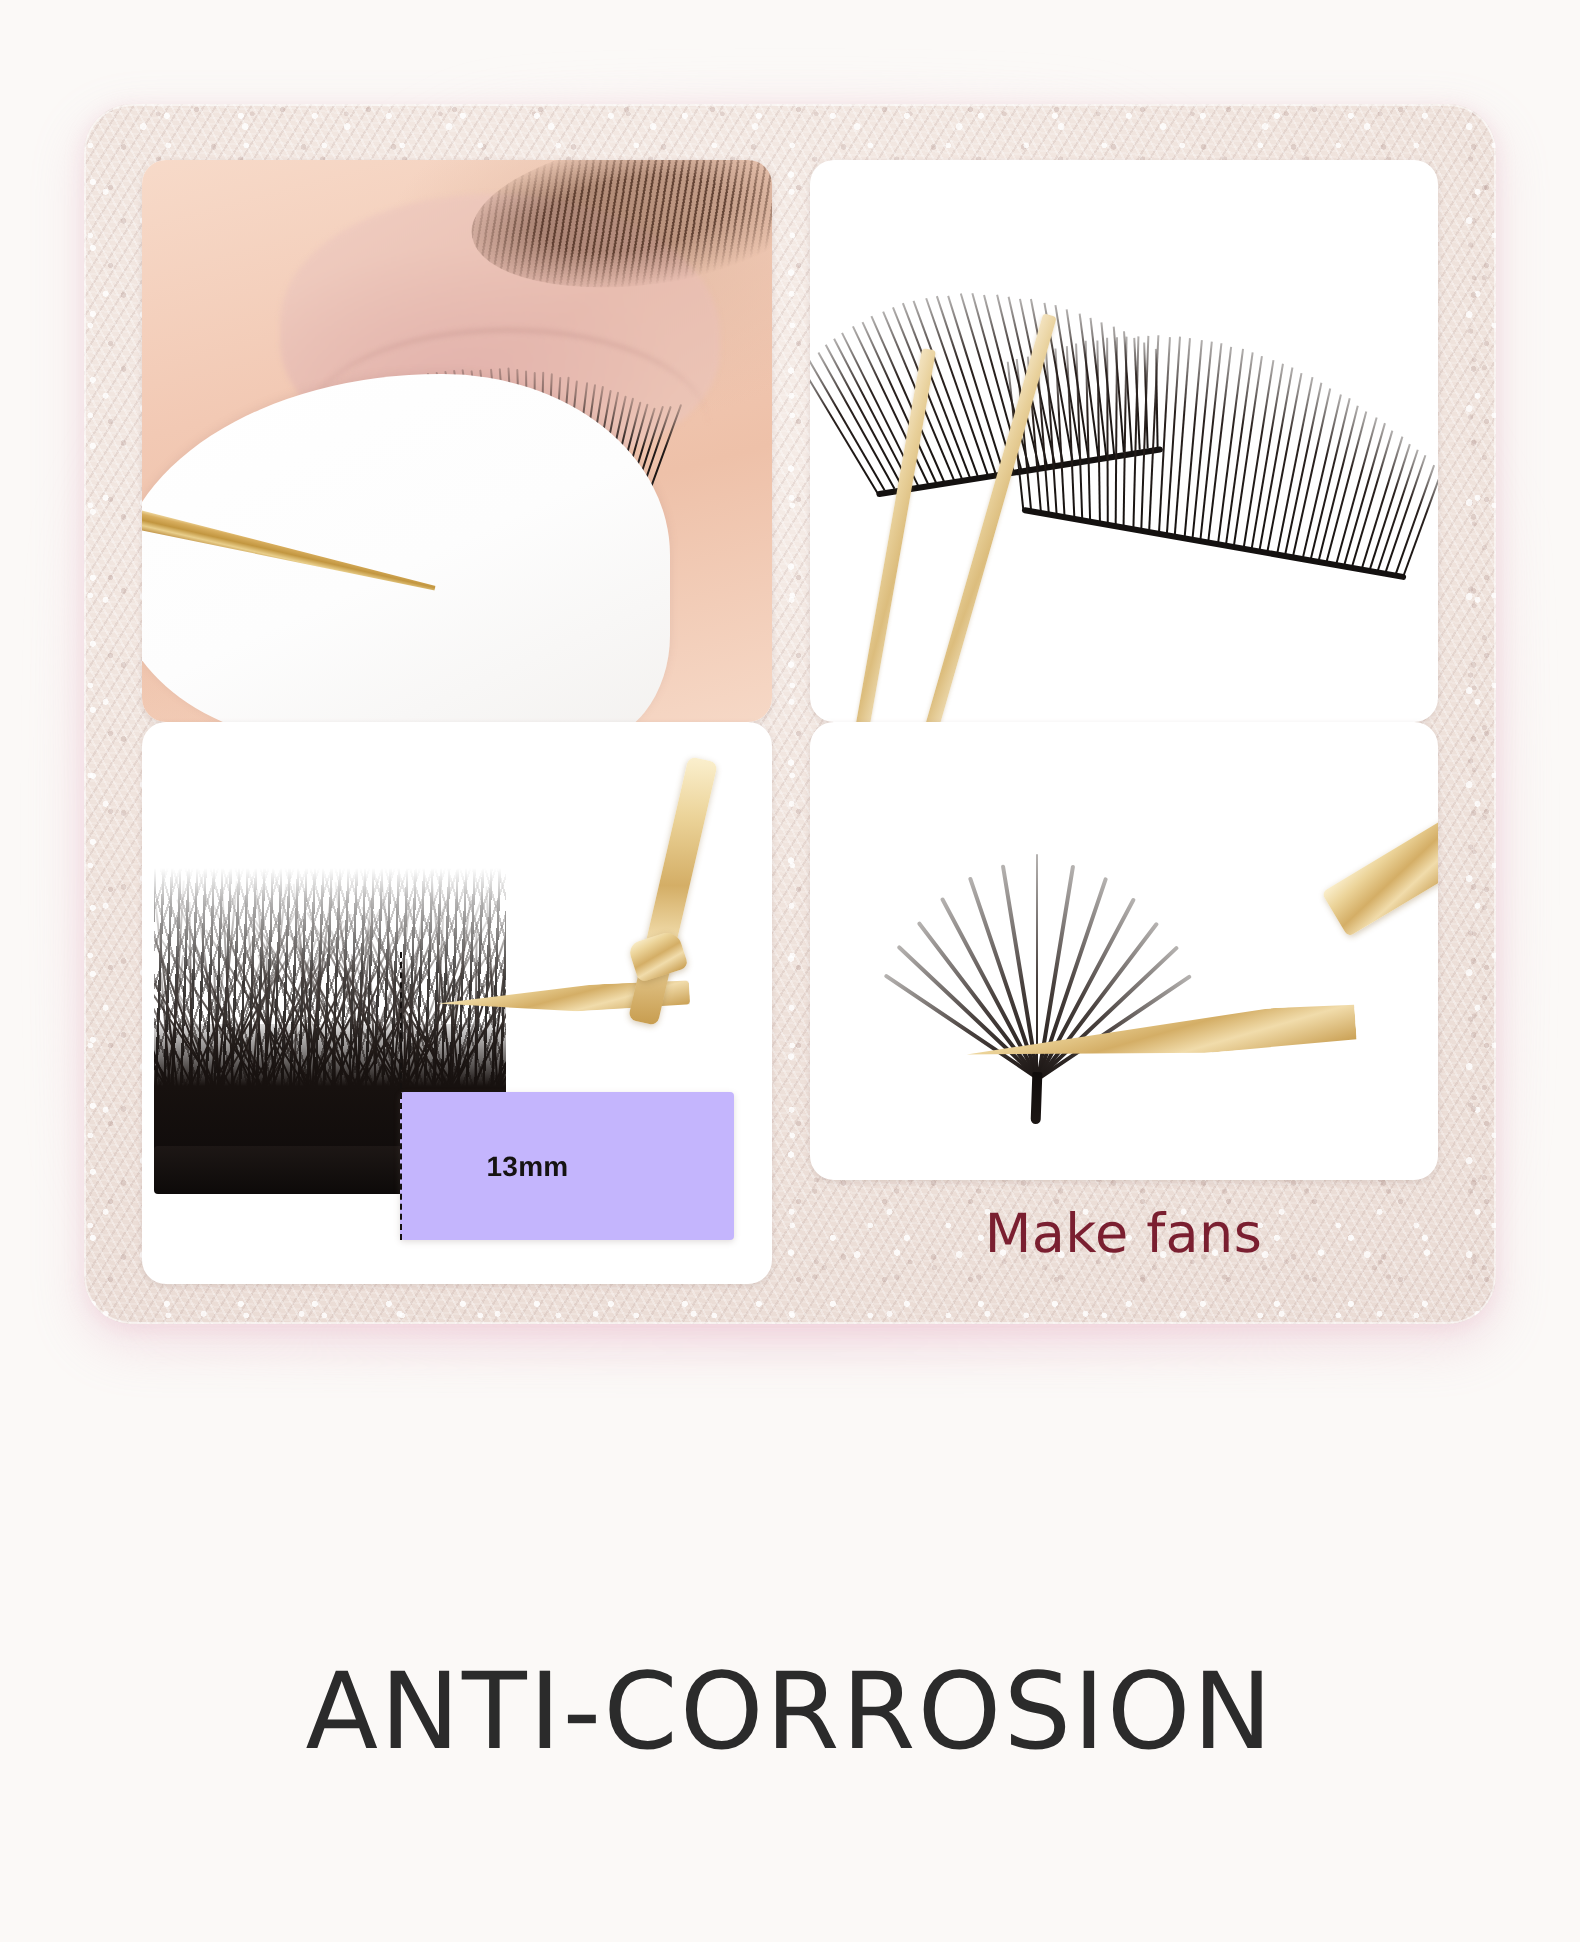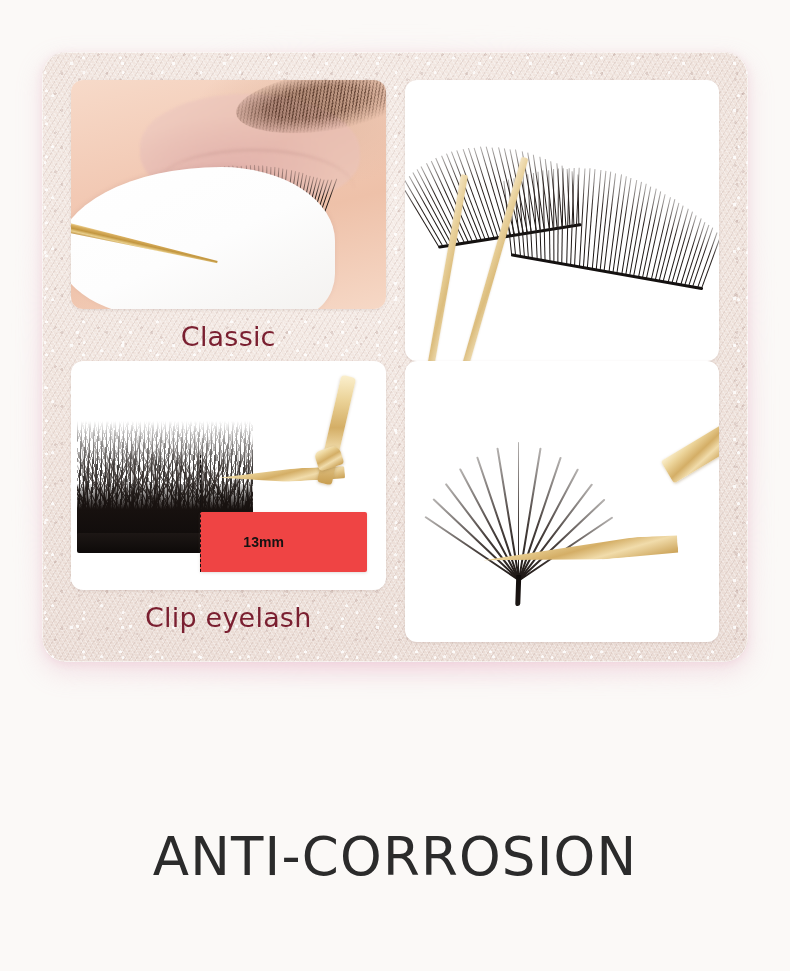--- a/index.html
+++ b/index.html
@@ -197,21 +197,21 @@
     position:absolute;left:0;bottom:10%;width:100%;height:42%;
     background:linear-gradient(to top,#100c0b 0%,#17110f 55%,rgba(23,17,15,.15) 100%);
   }
   .tray-brown{
     position:absolute;right:4%;bottom:4%;width:13%;height:17%;
     background:linear-gradient(to bottom,#8a4a22,#6d3616);
     border-radius:1px;
   }
   .measure-card{
     position:absolute;right:6%;bottom:8%;width:53%;height:26%;
-    background:#ef4444;border-radius:2px;
+    background:#c4b5fd;border-radius:2px;
     box-shadow:0 1px 3px rgba(120,100,95,.22);
   }
   .measure-card span{
     position:absolute;left:26%;top:50%;transform:translateY(-50%);
     font-family:"Liberation Sans", sans-serif;
     font-size:14px;font-weight:700;color:#161312;letter-spacing:.1px;
     white-space:nowrap;
   }
   .measure-dots{
     position:absolute;left:0;top:-96%;width:0;height:196%;
@@ -322,21 +322,20 @@
             <i style="--l:98.1%;--h:70%;--r:22.9deg;"></i>
             <i style="--l:100.0%;--h:71%;--r:24.0deg;"></i>
           </div>
         <div class="lash-root"></div>
 
         <div class="eye-patch"></div>
 
         <div class="tweezer tw-a2"></div>
         <div class="tweezer tw-b1"></div>
       </div>
-      <div class="feature-label">Classic</div>
     </div>
 
     <div class="feature-cell">
       <div class="photo-card">
         <div class="strip" id="strip1" style="left:8%;top:22%;--sw:46%;--sh:34%;transform:rotate(-9deg);">
             <i style="--l:0.0%;--h:77%;--r:-22.0deg;"></i>
             <i style="--l:3.0%;--h:80%;--r:-21.1deg;"></i>
             <i style="--l:5.9%;--h:82%;--r:-20.2deg;"></i>
             <i style="--l:8.9%;--h:85%;--r:-19.3deg;"></i>
             <i style="--l:11.9%;--h:87%;--r:-18.4deg;"></i>
@@ -558,21 +557,20 @@
         <div class="gold" style="left:47%;top:47%;width:40%;height:13px;border-radius:2px 3px 3px 2px;
                     clip-path:polygon(0 42%,62% 0,100% 4%,100% 96%,55% 100%);transform:rotate(-3deg);"></div>
         <div class="gold" style="left:82%;top:6%;width:15px;height:48%;border-radius:4px;transform:rotate(13deg);"></div>
         <div class="gold" style="left:78%;top:38%;width:26px;height:20px;border-radius:6px 8px 4px 4px;transform:rotate(-18deg);"></div>
 
         <div class="measure-card">
           <div class="measure-dots"></div>
           <span>13mm</span>
         </div>
       </div>
-      <div class="feature-label">Clip eyelash</div>
     </div>
 
     <div class="feature-cell">
       <div class="photo-card">
         <div class="fan" id="fanEl">
             <i style="--l:50%;--h:72%;--r:-56.0deg;"></i>
             <i style="--l:50%;--h:75%;--r:-46.7deg;"></i>
             <i style="--l:50%;--h:77%;--r:-37.3deg;"></i>
             <i style="--l:50%;--h:80%;--r:-28.0deg;"></i>
             <i style="--l:50%;--h:83%;--r:-18.7deg;"></i>
@@ -583,18 +581,19 @@
             <i style="--l:50%;--h:80%;--r:28.0deg;"></i>
             <i style="--l:50%;--h:77%;--r:37.3deg;"></i>
             <i style="--l:50%;--h:75%;--r:46.7deg;"></i>
             <i style="--l:50%;--h:72%;--r:56.0deg;"></i>
           <div class="fan-stem"></div>
         </div>
         <div class="gold" style="left:25%;top:64%;width:62%;height:20px;
                     clip-path:polygon(0 62%,78% 0,100% 6%,100% 92%,62% 100%);transform:rotate(-4deg);"></div>
         <div class="gold" style="left:82%;top:28%;width:24%;height:26px;border-radius:3px;transform:rotate(-31deg);"></div>
       </div>
+      <div class="feature-label">Make fans</div>
     </div>
 
   </div>
 </div>
 
 <div id="headline">ANTI-CORROSION</div>
 
 </body></html>

